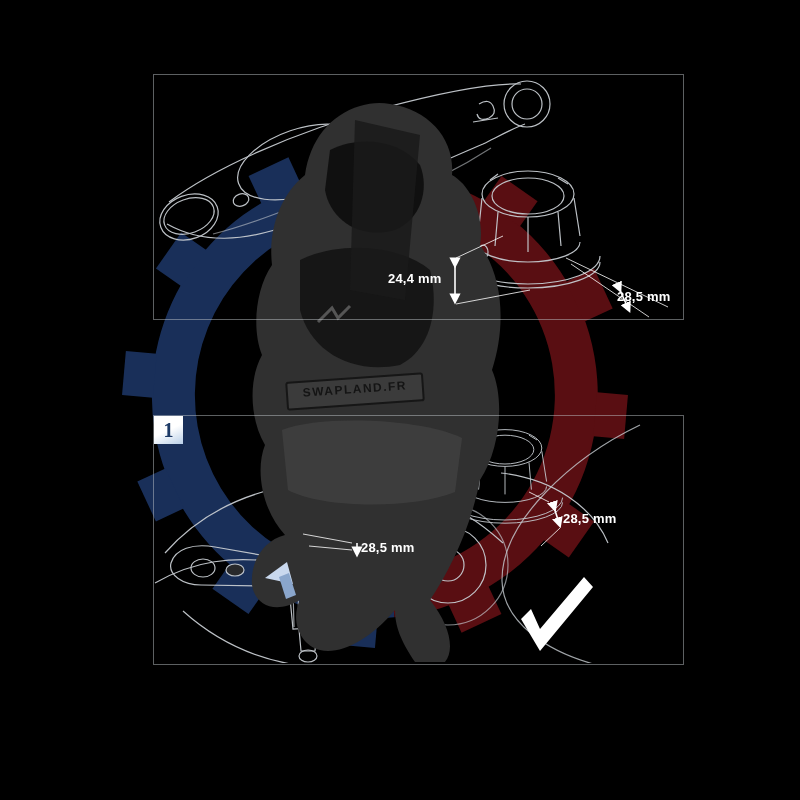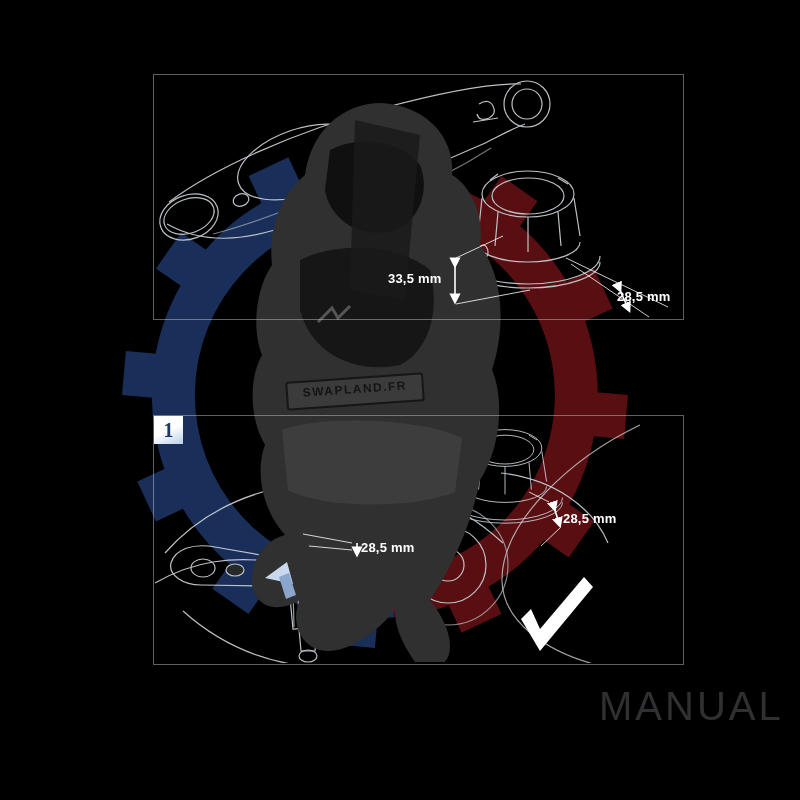--- a/index.html
+++ b/index.html
@@ -187,22 +187,21 @@
       <line x1="303" y1="534" x2="352" y2="543"></line>
       <line x1="309" y1="546" x2="352" y2="550"></line>
     </g>
     <g>
       <polygon points="265,578 287,562 293,584" fill="#c9d8ee"></polygon>
       <polygon points="279,577 289,573 296,595 286,599" fill="#8aa6cc"></polygon>
     </g>
     <path d="M521,619 L531,609 L540,629 L584,577 L593,587 L540,651 Z" fill="#ffffff"></path>
   </svg>
 
-  <div class="dim-label" style="left:388px;top:271px;">33,5 mm</div>
+  <div class="dim-label" style="left:388px;top:271px;">24,4 mm</div>
   <div class="dim-label" style="left:617px;top:289px;">28,5 mm</div>
   <div class="dim-label" style="left:361px;top:540px;">28,5 mm</div>
   <div class="dim-label" style="left:563px;top:511px;">28,5 mm</div>
 
   <div id="step-badge">1</div>
 
-  <div id="manual-text">MANUAL</div>
 
 </div>
 
 </body></html>

